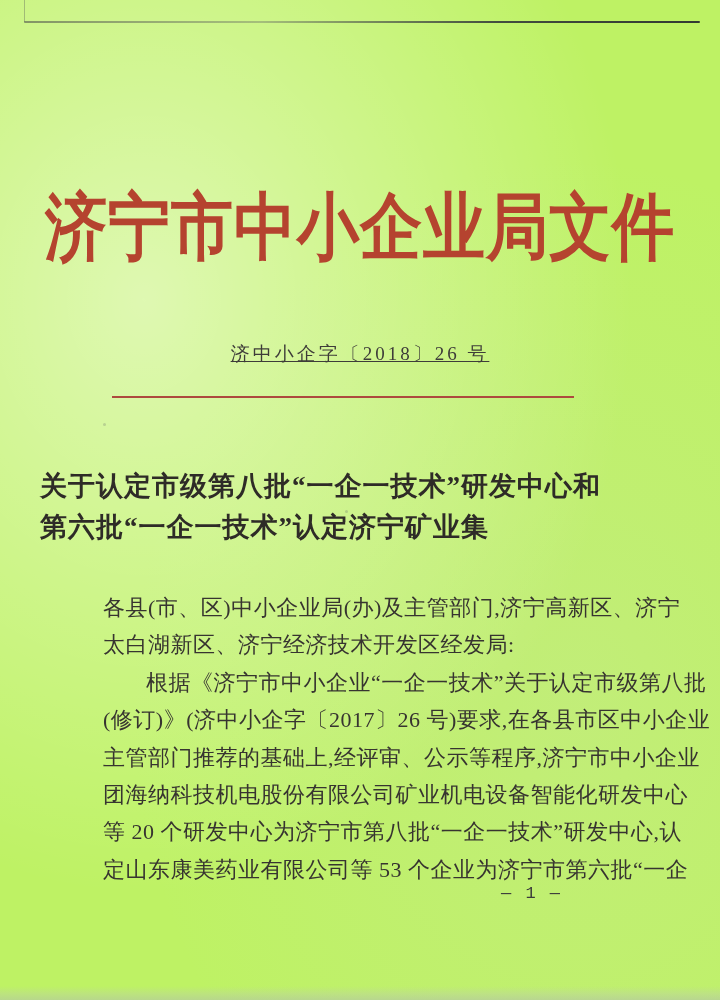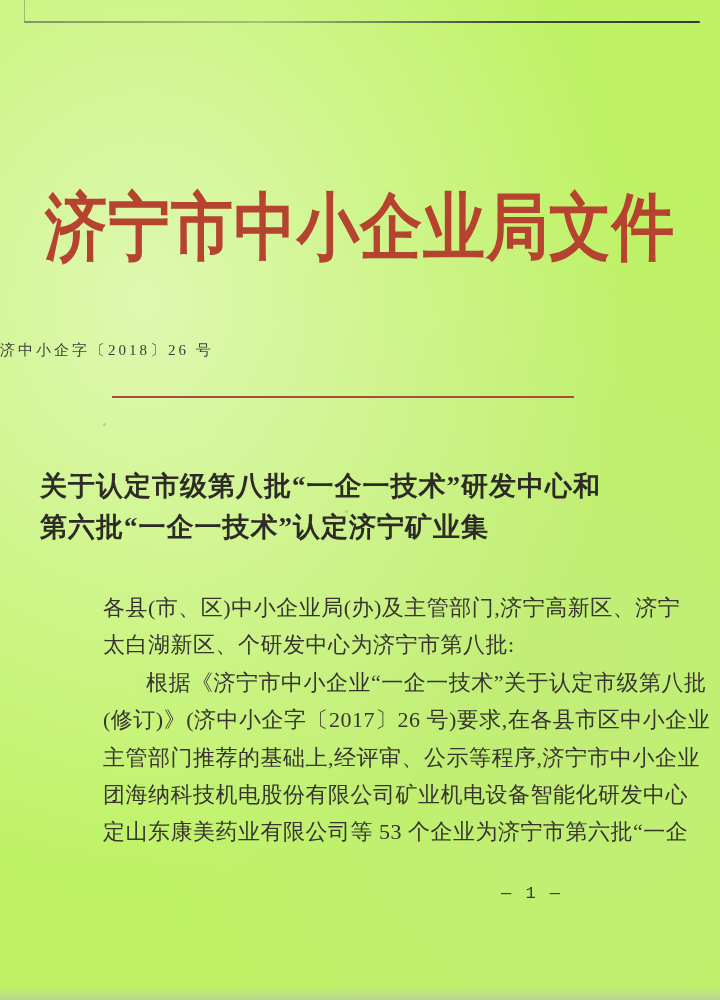--- a/index.html
+++ b/index.html
@@ -58,24 +58,25 @@
     letter-spacing: 1px;
     transform: scaleY(1.18);
     transform-origin: top center;
     white-space: nowrap;
   }
   .doc-number {
     position: absolute;
     top: 341px;
     left: 0;
     width: 720px;
-    text-align: left;
-    font-size: 15px;
+    text-align: center;
+    font-size: 19px;
     letter-spacing: 3px;
     color: #3e3c39;
+    text-decoration: underline;
   }
   .red-rule {
     position: absolute;
     top: 396px;
     left: 112px;
     width: 462px;
     height: 2px;
   }
   .doc-title {
     position: absolute;
@@ -154,25 +155,26 @@
 
   <div class="red-rule" style="background: rgb(173, 74, 62);"></div>
 
   <div class="doc-title">
     <div>关于认定市级第八批“一企一技术”研发中心和</div>
     <div>第六批“一企一技术”认定济宁矿业集</div>
   </div>
 
   <div class="body-block">
     <div class="body-line">各县(市、区)中小企业局(办)及主管部门,济宁高新区、济宁</div>
-    <div class="body-line no-justify">太白湖新区、个研发中心为济宁市第八批:</div>
+    <div class="body-line no-justify">太白湖新区、济宁经济技术开发区经发局:</div>
     <div class="body-line indent">根据《济宁市中小企业“一企一技术”关于认定市级第八批</div>
     <div class="body-line">(修订)》(济中小企字〔2017〕26 号)要求,在各县市区中小企业</div>
     <div class="body-line">主管部门推荐的基础上,经评审、公示等程序,济宁市中小企业</div>
     <div class="body-line">团海纳科技机电股份有限公司矿业机电设备智能化研发中心</div>
+    <div class="body-line">等 20 个研发中心为济宁市第八批“一企一技术”研发中心,认</div>
     <div class="body-line">定山东康美药业有限公司等 53 个企业为济宁市第六批“一企</div>
   </div>
 
   <div class="page-number">— 1 —</div>
 
   <div class="speck" style="left:103px; top:423px;"></div>
   <div class="speck" style="left:345px; top:510px;"></div>
 
   <div class="bottom-edge"></div>
 </div>

